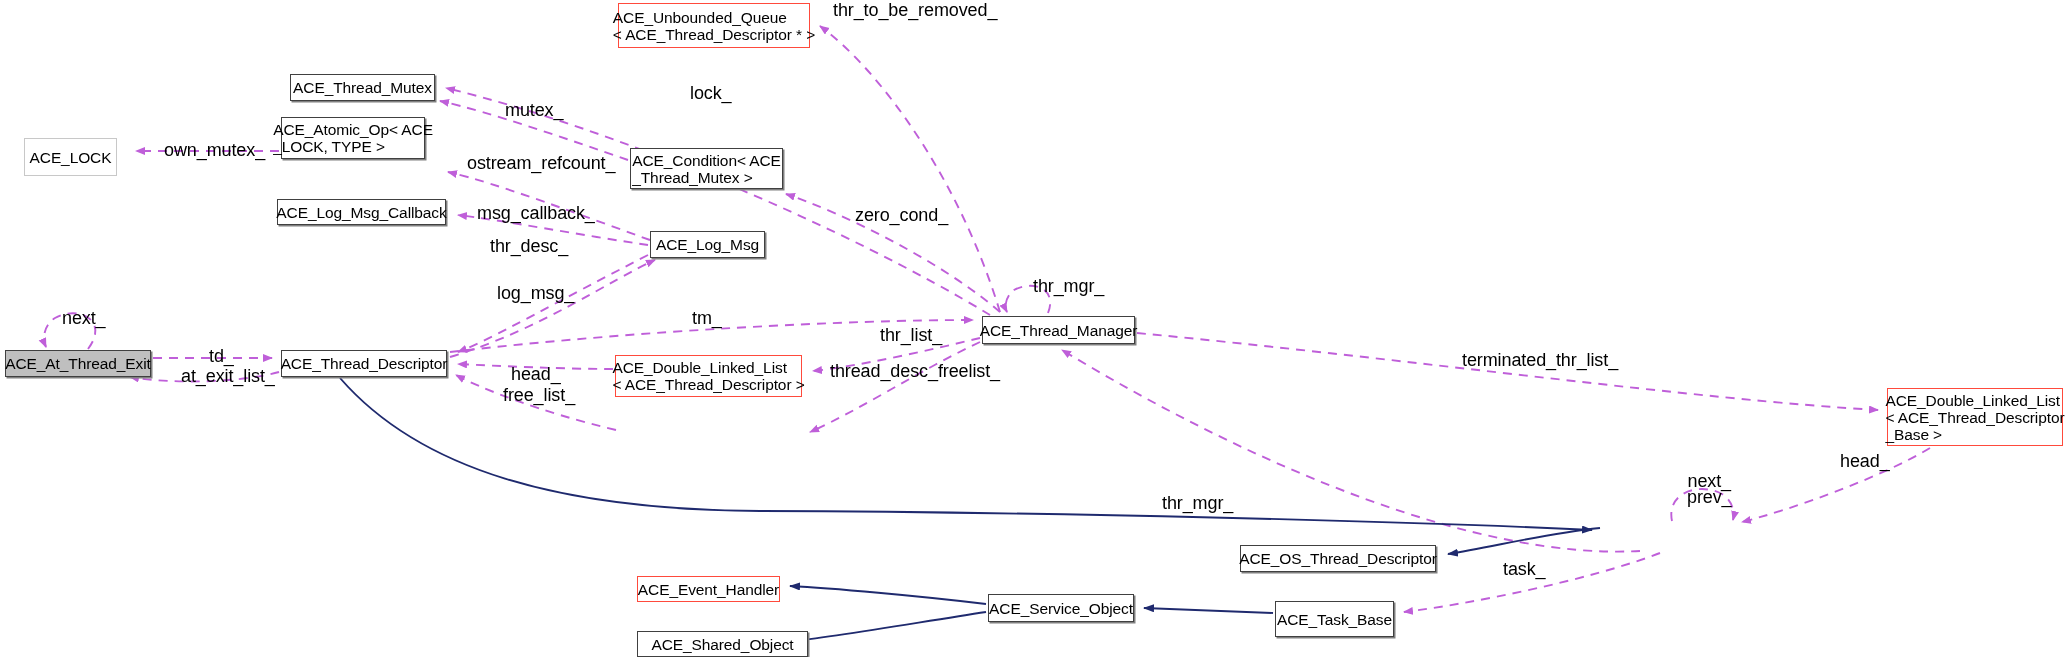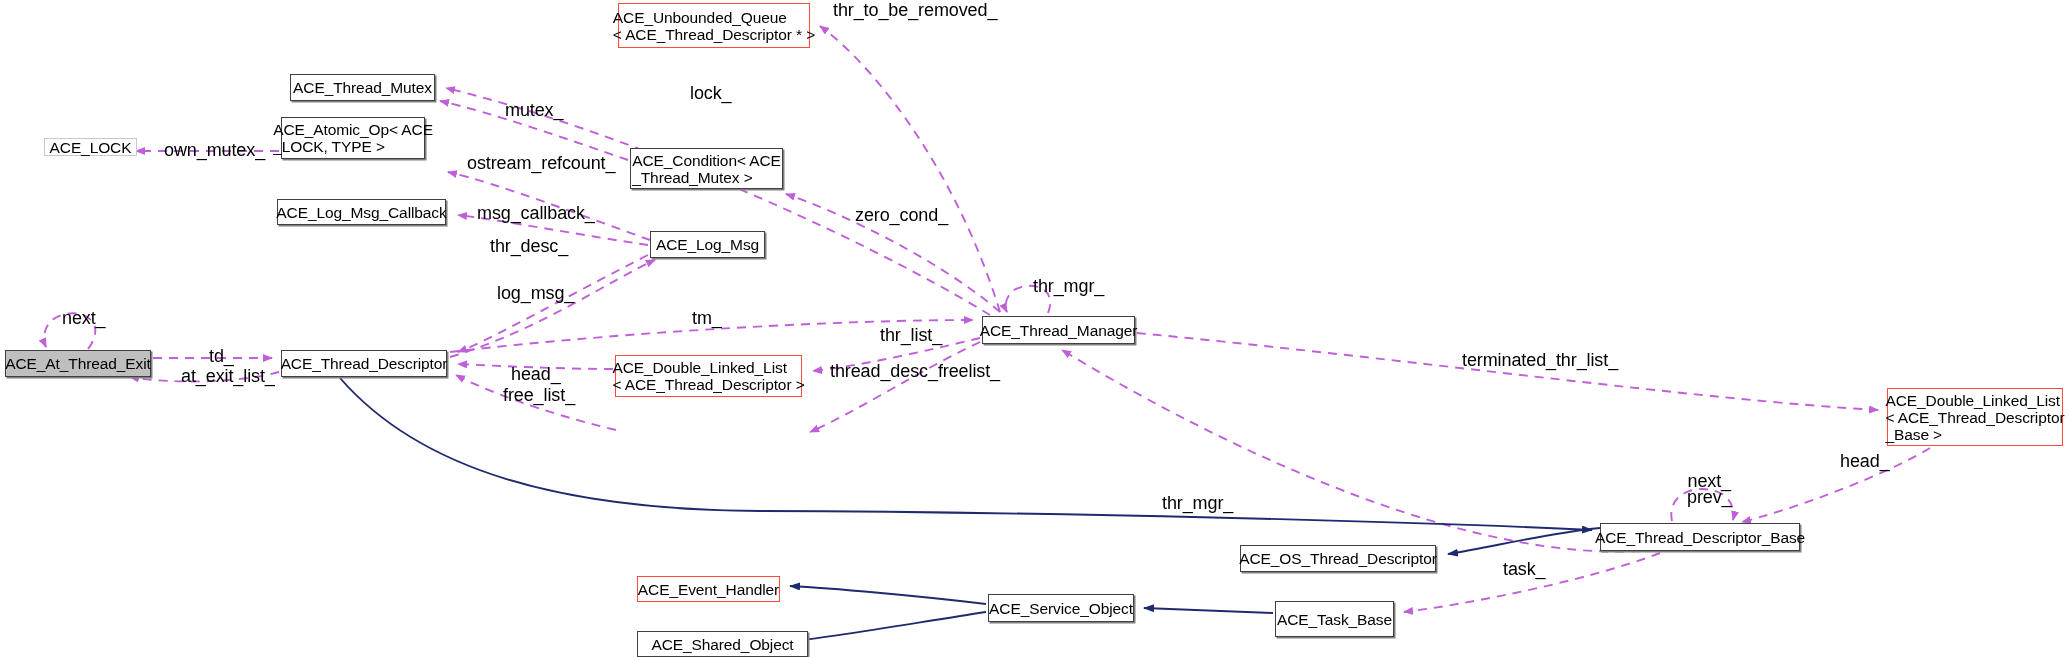--- a/index.html
+++ b/index.html
@@ -147,21 +147,21 @@
 
   <div class="node red" style="left:618px; top:3px; width:192px; height:45px;">
     <span>ACE_Unbounded_Queue
 &lt; ACE_Thread_Descriptor * &gt;</span>
   </div>
 
   <div class="node" style="left:290px; top:74px; width:145px; height:27px;">
     <span>ACE_Thread_Mutex</span>
   </div>
 
-  <div class="node gray-border" style="left:44px; top:138px; width:93px; height:18px;">
+  <div class="node gray-border" style="left:24px; top:138px; width:93px; height:38px;">
     <span>ACE_LOCK</span>
   </div>
 
   <div class="node" style="left:281px; top:117px; width:144px; height:42px;">
     <span>ACE_Atomic_Op&lt; ACE
 _LOCK, TYPE &gt;</span>
   </div>
 
   <div class="node" style="left:630px; top:148px; width:153px; height:41px;">
     <span>ACE_Condition&lt; ACE
@@ -189,23 +189,20 @@
   <div class="node" style="left:982px; top:316px; width:153px; height:28px;">
     <span>ACE_Thread_Manager</span>
   </div>
 
   <div class="node red" style="left:1887px; top:388px; width:176px; height:58px;">
     <span>ACE_Double_Linked_List
 &lt; ACE_Thread_Descriptor
 _Base &gt;</span>
   </div>
 
-  <div class="node" style="left:1600px; top:523px; width:200px; height:28px;">
-    <span>ACE_Thread_Descriptor_Base</span>
-  </div>
 
   <div class="node" style="left:1240px; top:545px; width:196px; height:27px;">
     <span>ACE_OS_Thread_Descriptor</span>
   </div>
 
   <div class="node" style="left:1275px; top:601px; width:119px; height:36px;">
     <span>ACE_Task_Base</span>
   </div>
 
   <div class="node" style="left:988px; top:594px; width:146px; height:28px;">

